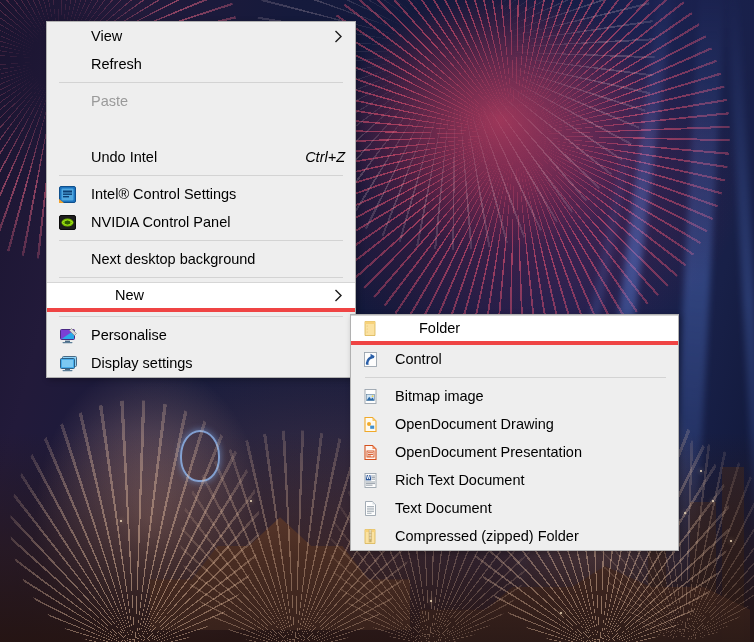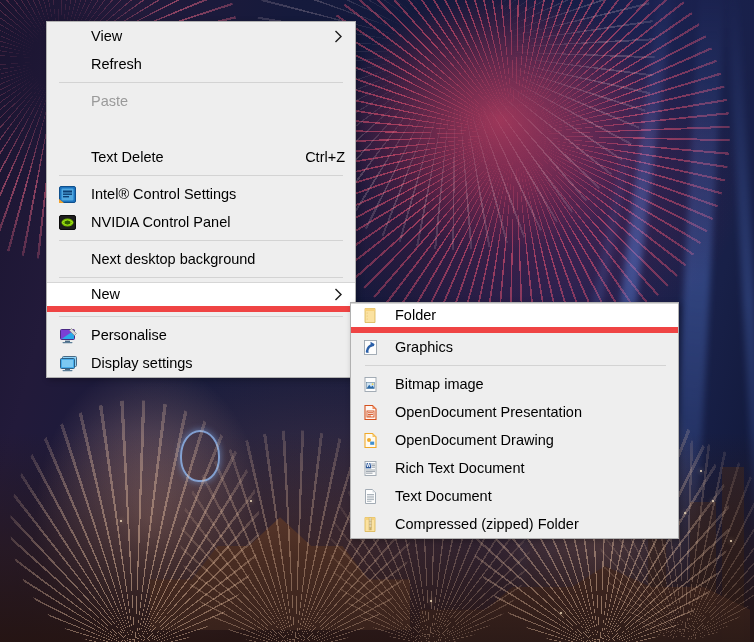--- a/index.html
+++ b/index.html
@@ -164,21 +164,21 @@
   }
 
   #main-menu {
     left: 46px;
     top: 21px;
     width: 308px;
   }
 
   #new-submenu {
     left: 350px;
-    top: 302px;
+    top: 314px;
     width: 327px;
   }
 
   .menu-item {
     position: relative;
     display: flex;
     align-items: center;
     height: 28px;
     padding: 0 10px 0 12px;
     box-sizing: border-box;
@@ -193,27 +193,29 @@
     justify-content: flex-start;
   }
   .menu-item .label {
     flex: 1 1 auto;
     padding-left: 8px;
     line-height: 1;
   }
   .menu-item .accel {
     color: #000;
     padding-left: 18px;
+    font-style: italic;
   }
   .menu-item.disabled .label { color: #9a9a9a; }
   .menu-item.highlighted {
     background: #ffffff;
     border-top: 1px solid #d6d6d6;
-    border-bottom: 6px solid #ef4444;
+    border-bottom: 4px solid #ef4444;
     height: 30px;
+    gap: 24px;
   }
   .menu-item .chevron {
     margin-left: auto;
     width: 14px;
     display: flex;
     align-items: center;
     justify-content: center;
   }
   .separator {
     height: 1px;
@@ -288,21 +290,21 @@
 
     <div class="menu-item disabled">
       <span class="icon-slot"></span>
       <span class="label">Paste</span>
     </div>
     <div class="menu-item disabled">
       <span class="icon-slot"></span>
     </div>
     <div class="menu-item">
       <span class="icon-slot"></span>
-      <span class="label">Text Delete</span>
+      <span class="label">Undo Intel</span>
       <span class="accel">Ctrl+Z</span>
     </div>
 
     <div class="separator"></div>
 
     <div class="menu-item">
       <span class="icon-slot">
         <svg class="ico" width="17" height="17" viewBox="0 0 17 17">
           <rect x="0.5" y="0.5" width="16" height="16" rx="1.5" fill="#1c72bd" stroke="#0f4f8c"></rect>
           <rect x="2.5" y="2.5" width="12" height="12" rx="1" fill="#4fa7e0"></rect>
@@ -390,63 +392,63 @@
 
     <div class="menu-item">
       <span class="icon-slot">
         <svg class="ico" width="15" height="17" viewBox="0 0 15 17">
           <rect x="1.5" y="1.5" width="12" height="14" fill="#fdfdfd" stroke="#9aa4ae" stroke-width="0.9"></rect>
           <path d="M4 12.5 q1 -6 6 -6.5" fill="none" stroke="#2a5fa8" stroke-width="2.4" stroke-linecap="round"></path>
           <path d="M7.5 2.8 L11.8 5.2 L7.8 8 Z" fill="#2a5fa8"></path>
           <path d="M3.5 11 L3.5 13.6 L6.4 13.6 Z" fill="#2a5fa8"></path>
         </svg>
       </span>
-      <span class="label">Graphics</span>
+      <span class="label">Control</span>
     </div>
 
     <div class="sub-separator"></div>
 
     <div class="menu-item">
       <span class="icon-slot">
         <svg class="ico" width="15" height="17" viewBox="0 0 15 17">
           <rect x="2" y="1.5" width="11" height="14" fill="#fdfdfd" stroke="#9aa4ae" stroke-width="0.9"></rect>
           <rect x="3.6" y="6.5" width="7.8" height="6" fill="#cfe3f2" stroke="#5e7f99" stroke-width="0.6"></rect>
           <path d="M3.6 12.5 L6.2 8.8 L8 11 L9.6 9.4 L11.4 12.5 Z" fill="#2b6aa8"></path>
           <circle cx="9.6" cy="8.2" r="0.9" fill="#f3d24c"></circle>
         </svg>
       </span>
       <span class="label">Bitmap image</span>
+    </div>
+
+    <div class="menu-item">
+      <span class="icon-slot">
+        <svg class="ico" width="15" height="17" viewBox="0 0 15 17">
+          <path d="M2 1.5 L9.5 1.5 L13 5 L13 15.5 L2 15.5 Z" fill="#fefaf0" stroke="#f0a92a" stroke-width="1.1"></path>
+          <path d="M9.5 1.5 L13 5 L9.5 5 Z" fill="#f7c96a"></path>
+          <circle cx="6" cy="8" r="2" fill="#f0a92a"></circle>
+          <rect x="7.2" y="9.6" width="4" height="3.2" fill="#3f8fd0"></rect>
+        </svg>
+      </span>
+      <span class="label">OpenDocument Drawing</span>
     </div>
 
     <div class="menu-item">
       <span class="icon-slot">
         <svg class="ico" width="15" height="17" viewBox="0 0 15 17">
           <path d="M2 1.5 L9.5 1.5 L13 5 L13 15.5 L2 15.5 Z" fill="#fdf5f1" stroke="#d4501e" stroke-width="1.1"></path>
           <path d="M9.5 1.5 L13 5 L9.5 5 Z" fill="#ef8d5e"></path>
           <rect x="4" y="7" width="7" height="6" fill="none" stroke="#d4501e" stroke-width="0.9"></rect>
           <rect x="5" y="8.3" width="5" height="0.9" fill="#d4501e"></rect>
           <rect x="5" y="10" width="5" height="0.9" fill="#d4501e"></rect>
           <rect x="5" y="11.6" width="3" height="0.9" fill="#d4501e"></rect>
         </svg>
       </span>
       <span class="label">OpenDocument Presentation</span>
     </div>
 
-    <div class="menu-item">
-      <span class="icon-slot">
-        <svg class="ico" width="15" height="17" viewBox="0 0 15 17">
-          <path d="M2 1.5 L9.5 1.5 L13 5 L13 15.5 L2 15.5 Z" fill="#fefaf0" stroke="#f0a92a" stroke-width="1.1"></path>
-          <path d="M9.5 1.5 L13 5 L9.5 5 Z" fill="#f7c96a"></path>
-          <circle cx="6" cy="8" r="2" fill="#f0a92a"></circle>
-          <rect x="7.2" y="9.6" width="4" height="3.2" fill="#3f8fd0"></rect>
-        </svg>
-      </span>
-      <span class="label">OpenDocument Drawing</span>
-    </div>
-
 
 
     <div class="menu-item">
       <span class="icon-slot">
         <svg class="ico" width="15" height="17" viewBox="0 0 15 17">
           <rect x="2" y="1.5" width="11" height="14" fill="#fdfdfd" stroke="#9aa4ae" stroke-width="0.9"></rect>
           <rect x="2.8" y="3" width="5.4" height="5.4" fill="#2b579a"></rect>
           <text x="5.5" y="7.2" font-size="4.6" fill="#ffffff" text-anchor="middle" font-family="Liberation Sans, sans-serif" font-weight="bold">W</text>
           <path d="M8.8 4 H12 M8.8 5.6 H12 M8.8 7.2 H12" stroke="#6e7b88" stroke-width="0.7"></path>
           <path d="M3 10 H12 M3 11.6 H12 M3 13.2 H9.5" stroke="#6e7b88" stroke-width="0.7"></path>

